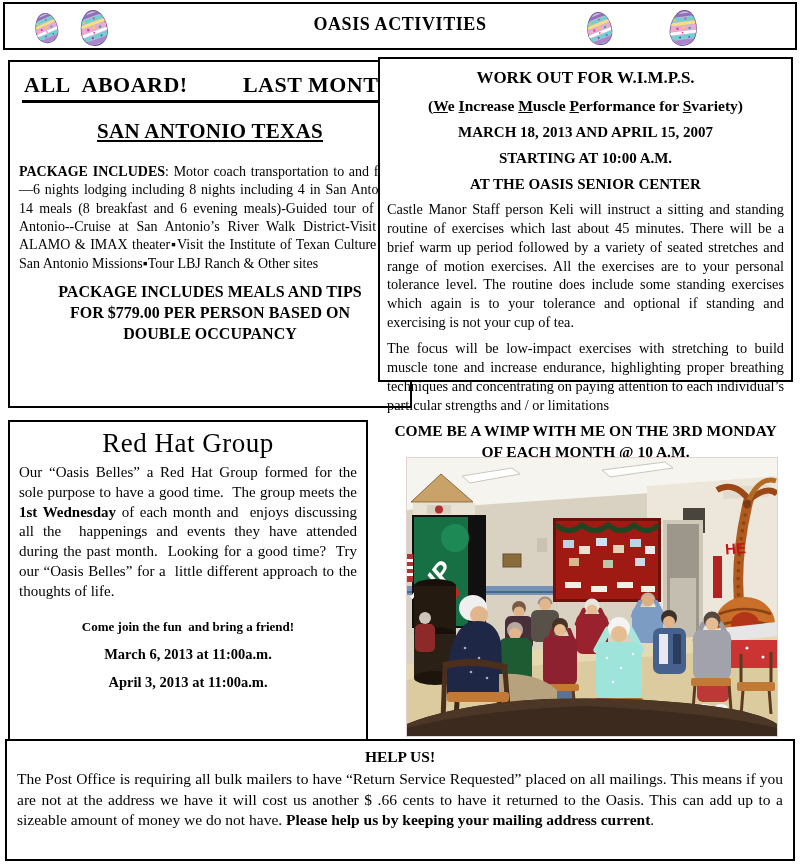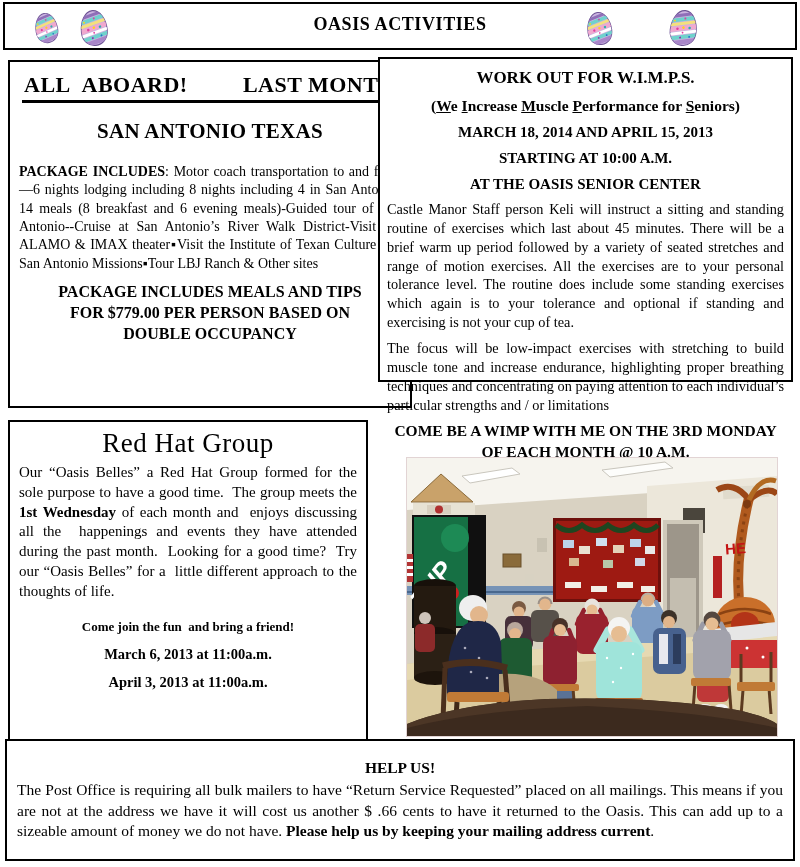--- a/index.html
+++ b/index.html
@@ -17,21 +17,21 @@
   .egg2{left:73px;top:5px;width:32px;height:38px;transform:rotate(-6deg);}
   .egg3{left:580px;top:7px;width:29px;height:35px;transform:rotate(-8deg);}
   .egg4{left:663px;top:5px;width:31px;height:38px;transform:rotate(7deg);}
 
   
   #all-aboard{left:8px;top:60px;width:404px;height:348px;padding:8px 9px 6px;}
   .aa-heading{display:flex;justify-content:space-between;border-bottom:3px solid #000;
               padding:0 2px 2px;margin:2px 3px 6px;font-size:22px;font-weight:bold;
               letter-spacing:.5px;white-space:nowrap;}
   .aa-dest{text-align:center;font-weight:bold;font-size:21px;line-height:1.15;
-           margin:16px 0 8px;letter-spacing:.3px;}
+           margin:16px 0 8px;letter-spacing:.3px;text-decoration:underline;}
   .aa-package{font-size:14px;text-align:justify;line-height:1.31;margin:20px 0 0;}
   .aa-price{font-weight:bold;text-align:center;font-size:16px;line-height:1.3;margin-top:9px;}
 
   
   #wimps{left:378px;top:57px;width:415px;height:325px;padding:5px 7px;}
   .w-title{text-align:center;font-weight:bold;font-size:17px;margin:4px 0 0;}
   .w-sub{text-align:center;font-weight:bold;font-size:15.5px;margin:9px 0 0;}
   .w-sub .u{text-decoration:underline;}
   .w-line{text-align:center;font-weight:bold;font-size:15px;margin:9px 0 0;}
   .w-para{font-size:14.3px;text-align:justify;line-height:1.32;margin:7px 0 0;}
@@ -45,21 +45,21 @@
   .rh-invite{text-align:center;font-weight:bold;font-size:13px;margin-top:17px;}
   .rh-date{text-align:center;font-weight:bold;font-size:14.5px;margin-top:11px;}
 
   
   #photo-frame{position:absolute;left:406px;top:457px;width:370px;height:278px;
                border:1px solid #e2d4d4;background:#d9d2c2;}
   .photo-svg{width:100%;height:100%;display:block;}
 
   
   #help-us{left:5px;top:739px;width:790px;height:122px;padding:5px 10px;}
-  .h-title{text-align:center;font-weight:bold;font-size:15.5px;margin:13px 0 3px;}
+  .h-title{text-align:center;font-weight:bold;font-size:15.5px;margin:2px 0 3px;}
   .h-para{font-size:15.5px;line-height:1.33;text-align:justify;margin:0;}
   .b{font-weight:bold;}
   .hidden-defs{position:absolute;width:0;height:0;}
 </style>
 </head>
 <body>
 
 <svg class="hidden-defs" aria-hidden="true">
   <defs>
     <clipPath id="eggclip">
@@ -125,22 +125,22 @@
   <p class="aa-package"><span class="b">PACKAGE INCLUDES</span><span>: </span><span>Motor coach transportation to and from—6 nights lodging including 8 nights including 4 in San Antonio-14 meals (8 breakfast and 6 evening meals)-Guided tour of San Antonio--Cruise at San Antonio’s River Walk District-Visit the ALAMO &amp; IMAX theater▪Visit the Institute of Texan Culture and San Antonio Missions▪Tour LBJ Ranch &amp; Other sites</span></p>
   <div class="aa-price">
     <div>PACKAGE INCLUDES MEALS AND TIPS</div>
     <div>FOR $779.00 PER PERSON BASED ON</div>
     <div>DOUBLE OCCUPANCY</div>
   </div>
 </section>
 
 <section id="wimps" class="box">
   <div class="w-title">WORK OUT FOR W.I.M.P.S.</div>
-  <div class="w-sub"><span>(</span><span class="u">W</span><span>e </span><span class="u">I</span><span>ncrease </span><span class="u">M</span><span>uscle </span><span class="u">P</span><span>erformance for </span><span class="u">S</span><span>eniors)</span></div>
-  <div class="w-line">MARCH 18, 2014 AND APRIL 15, 2013</div>
+  <div class="w-sub"><span>(</span><span class="u">W</span><span>e </span><span class="u">I</span><span>ncrease </span><span class="u">M</span><span>uscle </span><span class="u">P</span><span>erformance for </span><span class="u">S</span><span>variety)</span></div>
+  <div class="w-line">MARCH 18, 2013 AND APRIL 15, 2007</div>
   <div class="w-line">STARTING AT 10:00 A.M.</div>
   <div class="w-line">AT THE OASIS SENIOR CENTER</div>
   <p class="w-para">Castle Manor Staff person Keli will instruct a sitting and standing routine of exercises which last about 45 minutes. There will be a brief warm up period followed by a variety of seated stretches and range of motion exercises. All the exercises are to your personal tolerance level. The routine does include some standing exercises which again is to your tolerance and optional if standing and exercising is not your cup of tea.</p>
   <p class="w-para">The focus will be low-impact exercises with stretching to build muscle tone and increase endurance, highlighting proper breathing techniques and concentrating on paying attention to each individual’s particular strengths and / or limitations</p>
   <div class="w-footer">
     <div>COME BE A WIMP WITH ME ON THE 3RD MONDAY</div>
     <div>OF EACH MONTH @ 10 A.M.</div>
   </div>
 </section>
 

